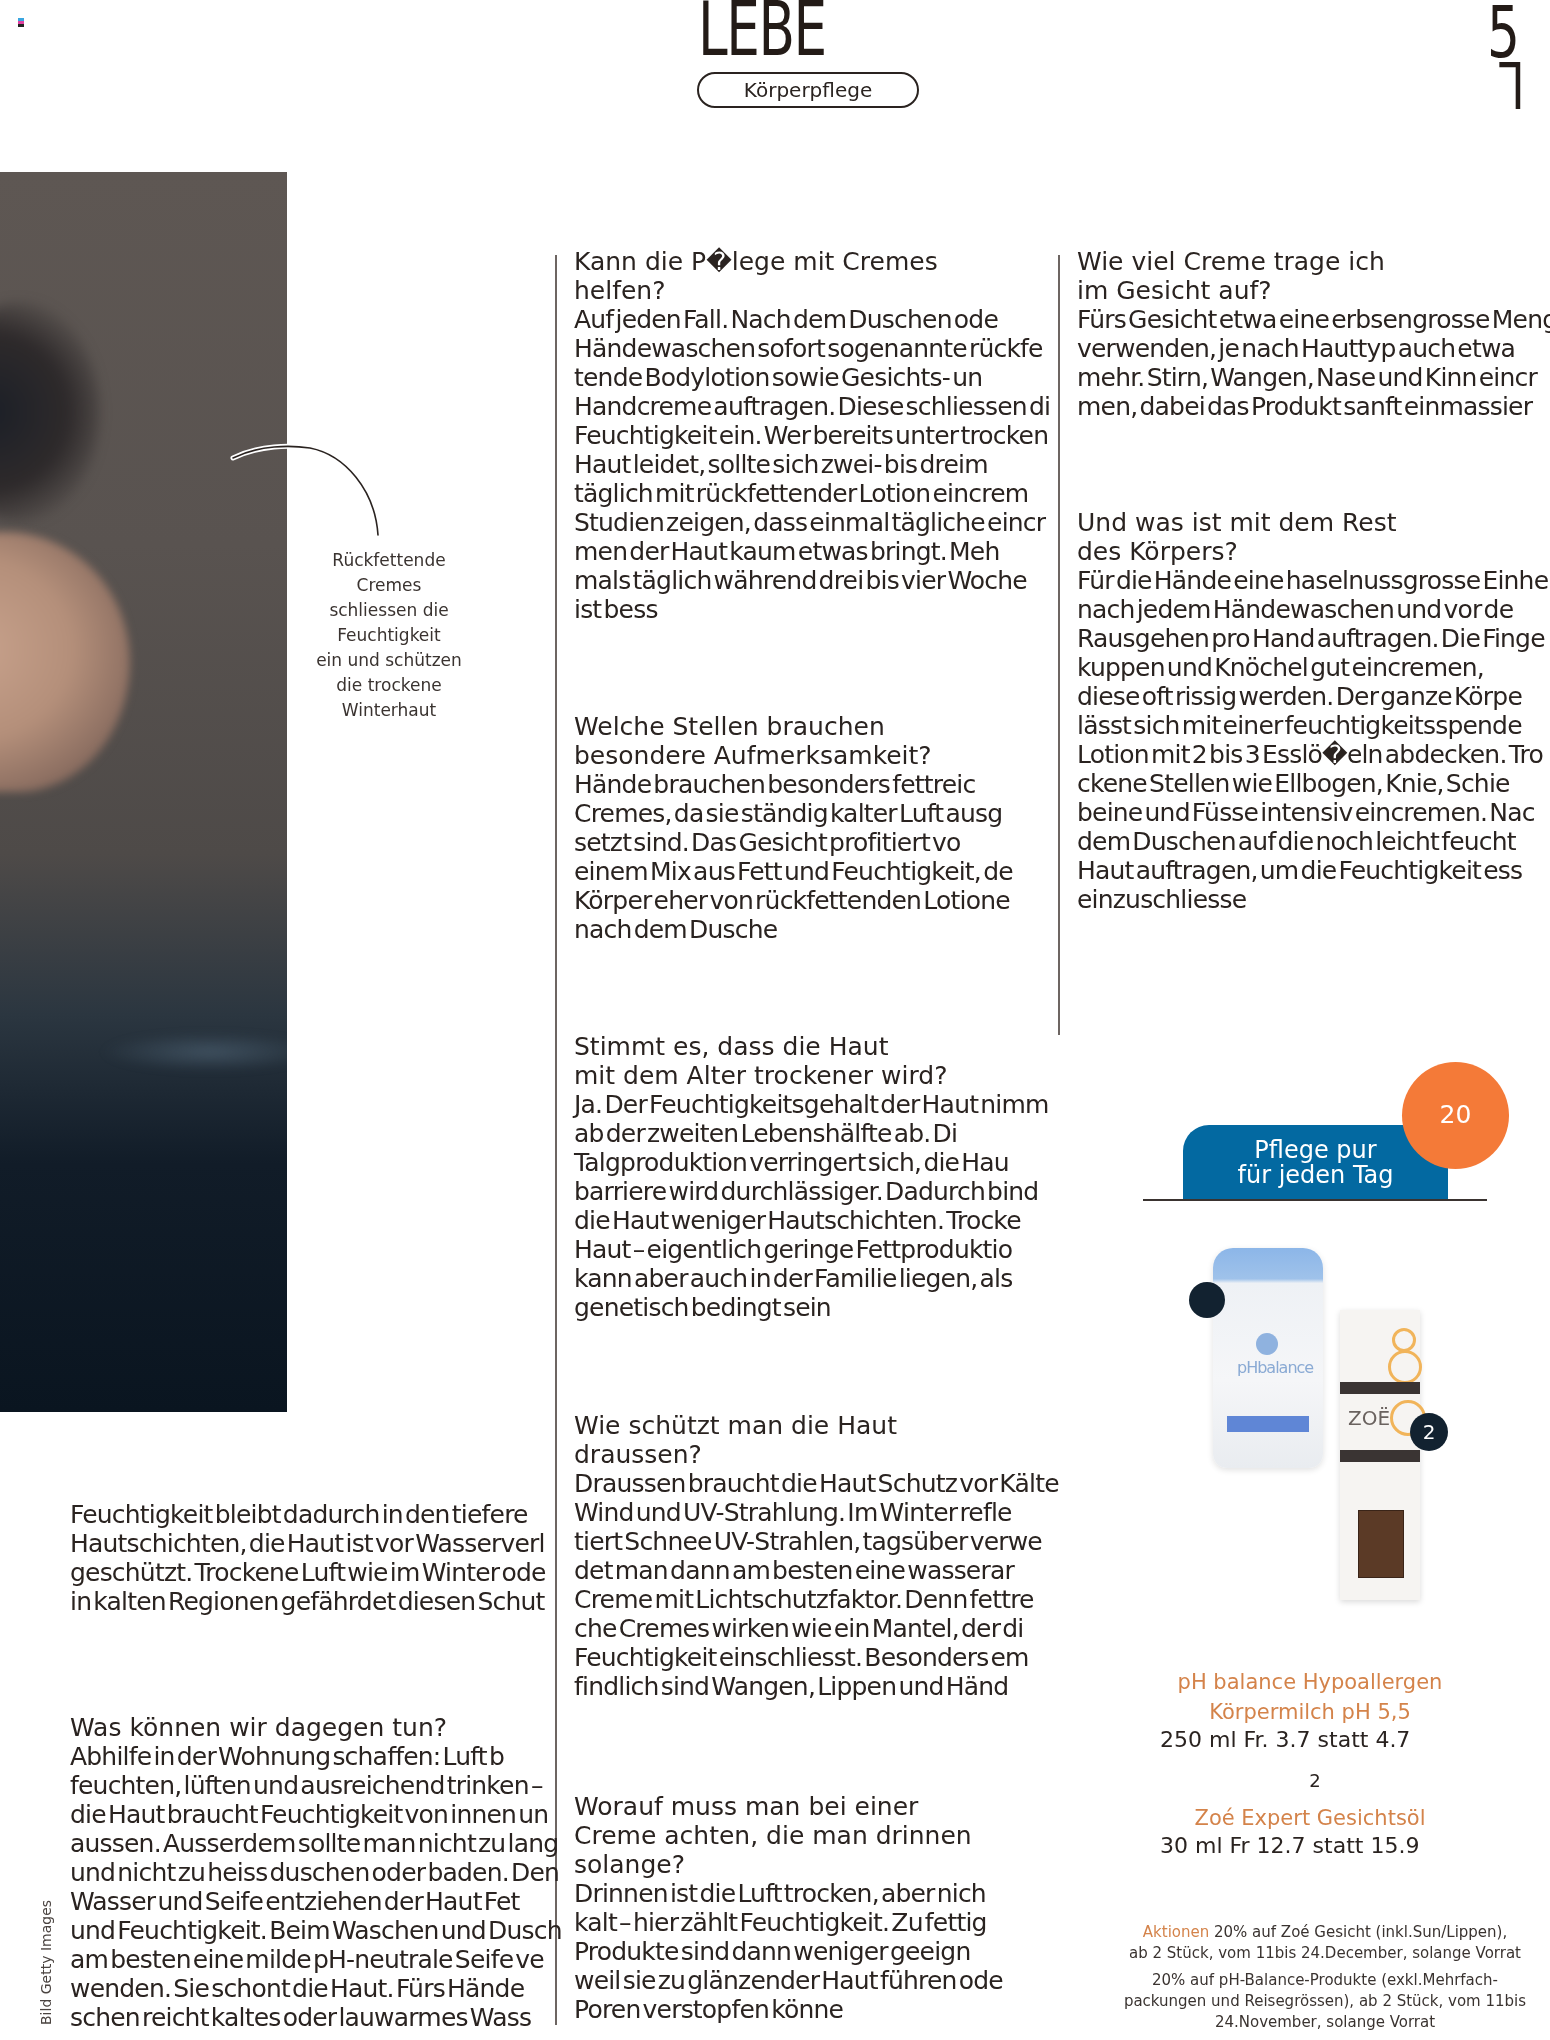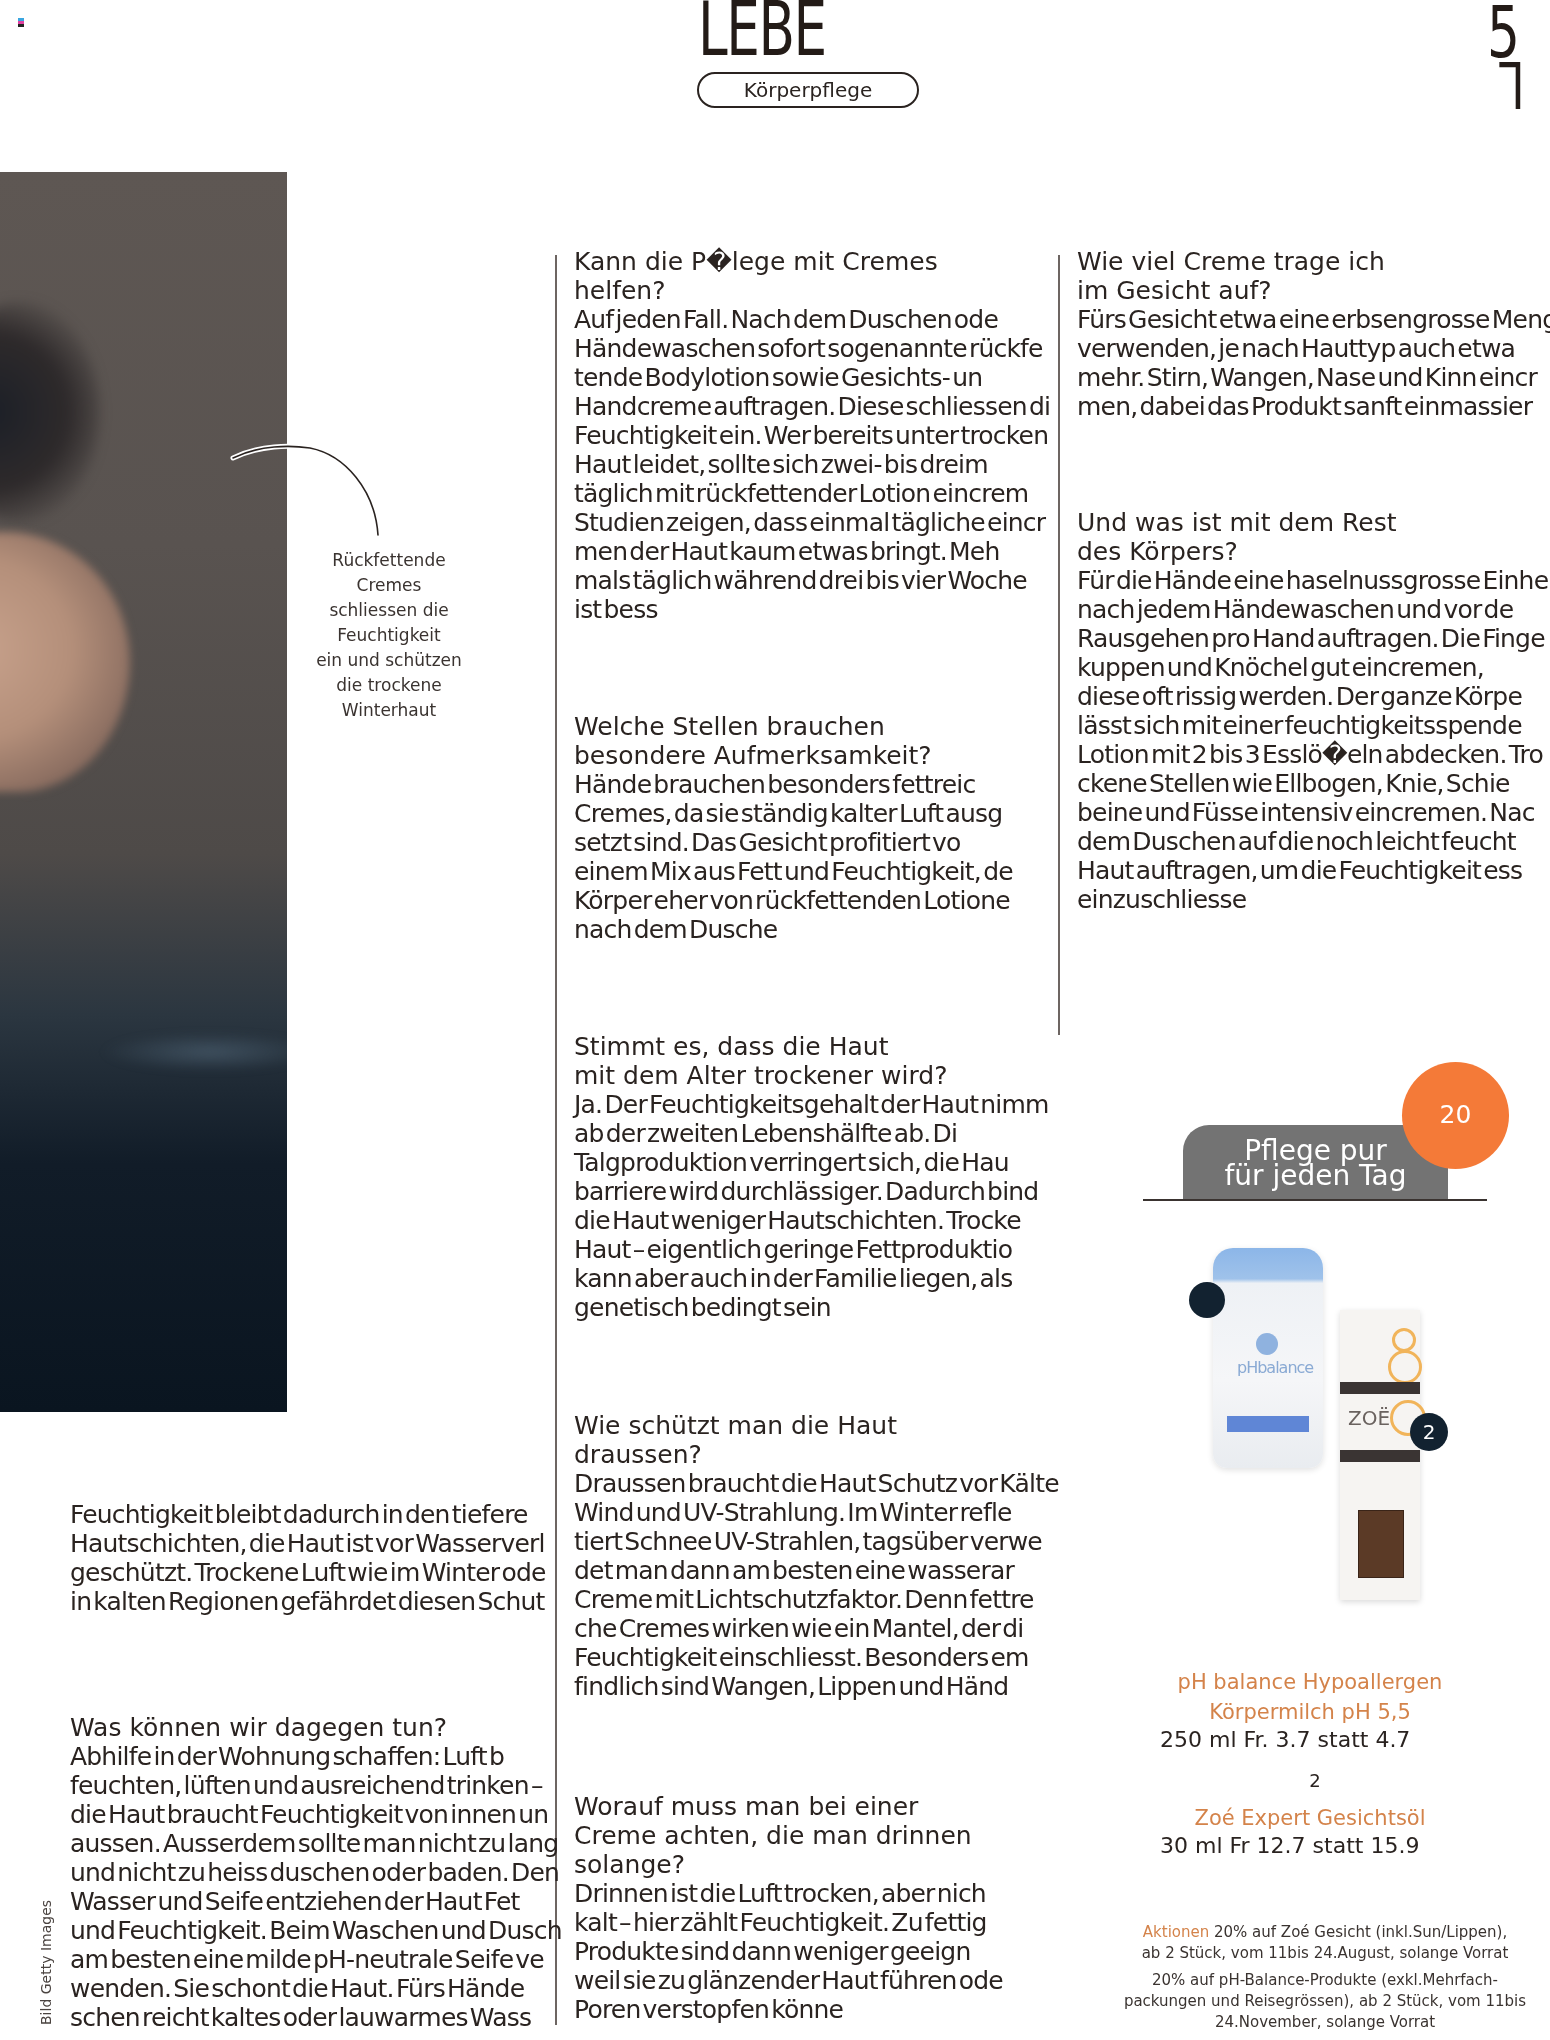--- a/index.html
+++ b/index.html
@@ -81,23 +81,23 @@
     .b9 { left: 70px; top: 1713px; }
 
     .credit {
       left: 38px; top: 2025px; font-size: 14px; color: #4a4340;
       transform: rotate(-90deg); transform-origin: left top; white-space: nowrap;
     }
 
     
     .tab-rule { left: 1143px; top: 1199px; width: 344px; height: 2px; background: #3a3330; }
     .tab {
-      left: 1183px; top: 1125px; width: 265px; height: 75px; background: #737373;
+      left: 1183px; top: 1125px; width: 265px; height: 75px; background: #0369a1;
       border-radius: 26px 0 0 0; color: #ffffff; text-align: center;
-      font-size: 28px; line-height: 25px; padding-top: 13px; box-sizing: border-box;
+      font-size: 24px; line-height: 25px; padding-top: 13px; box-sizing: border-box;
     }
     .badge {
       left: 1402px; top: 1062px; width: 107px; height: 107px; border-radius: 50%;
       background: #f47a38; color: #ffffff; font-size: 25px; text-align: center; line-height: 106px;
     }
     .bottle {
       left: 1213px; top: 1248px; width: 110px; height: 220px; border-radius: 20px 20px 14px 14px;
       background: linear-gradient(180deg, #8cb6e8 0%, #9fc2ea 14%, #eef1f5 16%, #f5f6f8 60%, #e9ecf0 100%);
       box-shadow: 0 2px 6px rgba(0,0,0,0.12);
     }
@@ -341,20 +341,20 @@
   <div class="prod-name">
     <span style="display:block">Zoé Expert Gesichtsöl</span>
   </div>
   <div class="prod-price">30 ml Fr 12.7 statt 15.9</div>
 </div>
 
 <div class="abs promo">
   <p>
     <span class="accent">Aktionen</span>
     <span>20% auf Zoé Gesicht (inkl.Sun/Lippen),</span><br>
-    <span>ab 2 Stück, vom 11bis 24.August, solange Vorrat</span>
+    <span>ab 2 Stück, vom 11bis 24.December, solange Vorrat</span>
   </p>
   <p>
     <span>20% auf pH-Balance-Produkte (exkl.Mehrfach-</span><br>
     <span>packungen und Reisegrössen), ab 2 Stück, vom 11bis</span><br>
     <span>24.November, solange Vorrat</span>
   </p>
 </div>
 
 </body></html>

